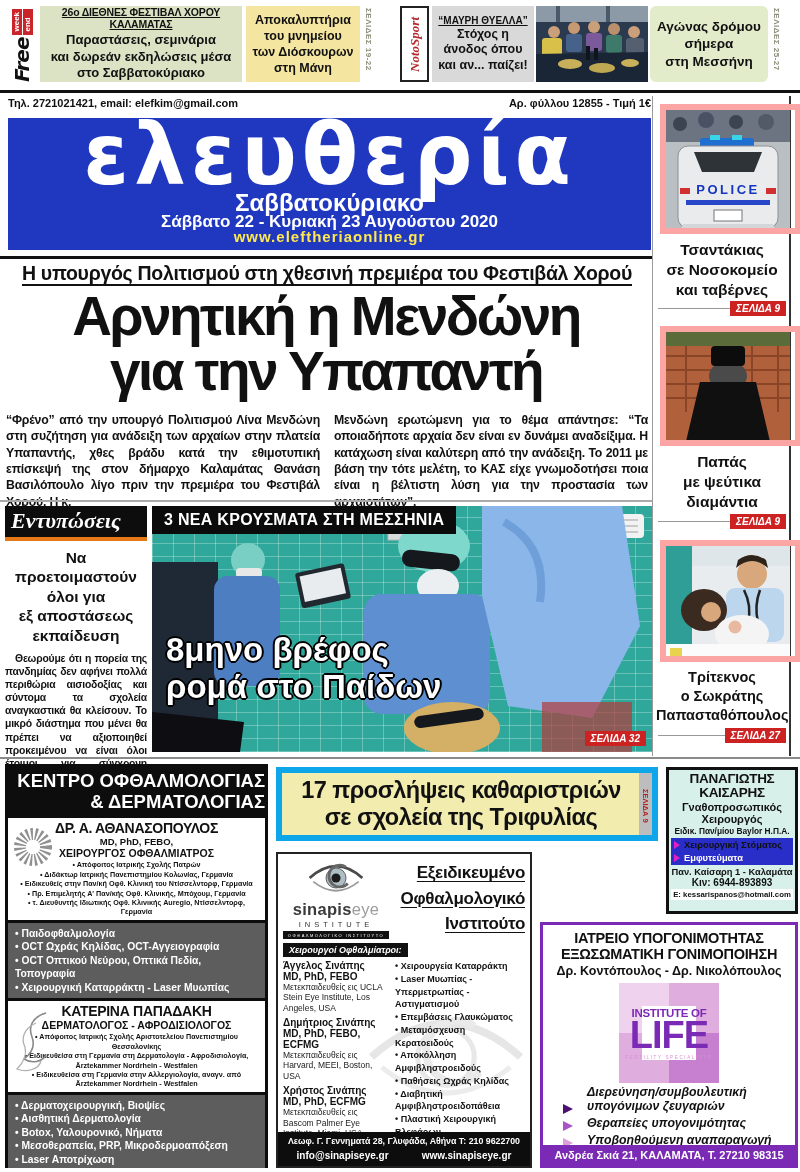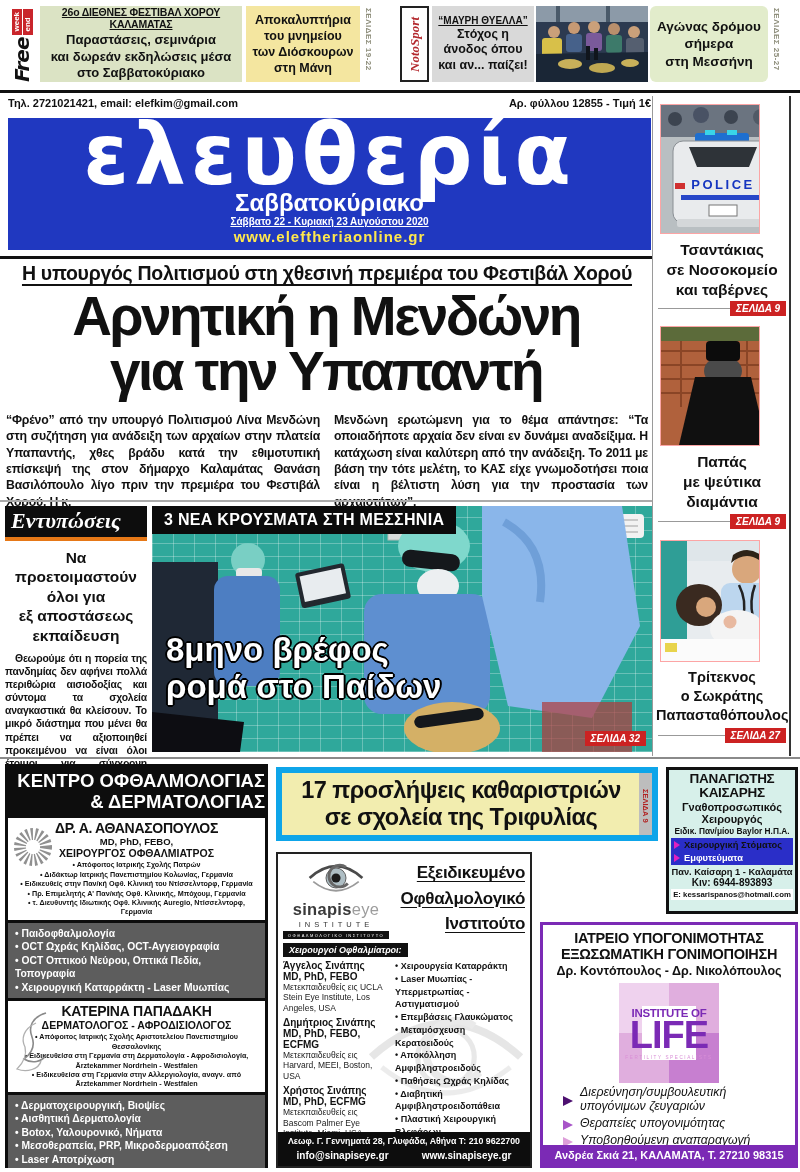--- a/index.html
+++ b/index.html
@@ -30,27 +30,27 @@
   .mavri-text { font-size:12.5px; font-weight:800; line-height:1.22; margin-top:1px; }
   .photo-table { left:536px; top:6px; width:112px; height:76px; }
   .box-race { left:650px; top:6px; width:118px; height:76px; background:#e2eccb; font-size:13.5px; font-weight:800; line-height:1.3;border-radius:6px; }
 
   
   .topline { left:0; top:90px; width:800px; height:3px; background:#111; }
   .contact-row { left:8px; top:97px; width:643px; display:flex; justify-content:space-between; font-size:11px; font-weight:700; }
   .masthead { left:8px; top:118px; width:643px; height:132px; background:#2038c0; color:#fff; text-align:center; padding-top:2px; overflow:hidden; }
   .mast-title { font-family:"DejaVu Sans",sans-serif; font-weight:bold; font-size:82px; line-height:70px; letter-spacing:5px; transform:scaleY(1.04); }
   .mast-edition { font-size:24px; font-weight:800; line-height:25px; }
-  .mast-date { font-size:10px; font-weight:700; line-height:14px;text-decoration:underline; }
+  .mast-date { font-size:17px; font-weight:700; line-height:14px; }
   .mast-site { font-size:15px; font-weight:800; line-height:16px; color:#ffe84d; letter-spacing:1px; }
 
   
   .vdivider { left:652px; top:96px; width:1px; height:660px; background:#9a9a9a; }
   .pageedge { left:789px; top:96px; width:2px; height:660px; background:#333; }
-  .rail-photo { left:660px; width:100px; border:1px solid #fca5a5; overflow:hidden; }
+  .rail-photo { left:660px; width:141px; border:6px solid #fca5a5; overflow:hidden; }
   .rail-title { left:656px; width:132px; text-align:center; font-weight:800; line-height:1.3; font-size:15.5px; }
   .rail-ref { left:658px; width:128px; display:flex; align-items:center; }
   .rail-ref .rule { flex:1; height:1px; background:#999; }
   .badge { background:#cc2222; color:#fff; font-style:italic; font-weight:800; font-size:10px; padding:2px 6px; white-space:nowrap; }
 
   
   .lead-topline { left:0; top:256px; width:652px; height:3px; background:#111; }
   .kicker { left:4px; top:262px; width:646px; text-align:center; font-size:19.5px; font-weight:800; letter-spacing:-0.3px; }
   .kicker span { text-decoration:underline; text-decoration-thickness:2px; text-underline-offset:4px; }
   .headline { left:0; top:289px; width:652px; text-align:center; font-size:55px; font-weight:800; line-height:1.0; letter-spacing:-2.5px; }
@@ -147,21 +147,21 @@
   .iol-title { font-size:14.5px; font-weight:900; line-height:1.12; margin-top:5px; letter-spacing:-0.3px; }
   .iol-docs { font-size:12.5px; font-weight:700; margin-top:2px; }
   .iol-logo { width:100px; height:100px; margin:5px auto 3px; position:relative; display:grid; grid-template-columns:1fr 1fr; grid-template-rows:1fr 1fr; }
   .iol-q1 { background:#efd2ee; } .iol-q2 { background:#e0aede; } .iol-q3 { background:#e0aede; } .iol-q4 { background:#c77fd0; }
   .iol-core { position:absolute; left:23px; top:23px; width:54px; height:54px; background:#fff; }
   .iol-ltxt { position:absolute; inset:0; display:flex; flex-direction:column; align-items:center; justify-content:center; }
   .iol-top { font-size:11.5px; font-weight:900; color:#7b2ab5; letter-spacing:-0.3px; }
   .iol-main { font-size:38px; font-weight:900; color:#7b2ab5; line-height:0.85; letter-spacing:-1px; }
   .iol-sub { font-size:4.6px; color:#d98fd6; letter-spacing:1.6px; margin-top:3px; }
   .iol-list { width:212px; margin:2px auto 0; text-align:left; }
-  .iol-row { display:flex; gap:7px; font-style:italic; font-weight:400; font-size:12.3px; line-height:1.12; margin-bottom:3px; align-items:center; }
+  .iol-row { display:flex; gap:14px; font-style:italic; font-weight:700; font-size:12.3px; line-height:1.12; margin-bottom:3px; align-items:flex-end; }
   .iol-tri { margin-top:2px; width:0; height:0; border-left:10px solid #4d1070; border-top:5.5px solid transparent; border-bottom:5.5px solid transparent; flex:none; }
   .iol-row:nth-child(2) .iol-tri { border-left-color:#a855c8; }
   .iol-row:nth-child(3) .iol-tri { border-left-color:#dd9ed9; }
   .iol-footer { position:absolute; left:0; right:0; bottom:0; background:#7b2ab5; color:#fff; font-size:11px; font-weight:800; padding:4px 0; }
 </style>
 </head>
 <body>
 
 <div id="page">
 

